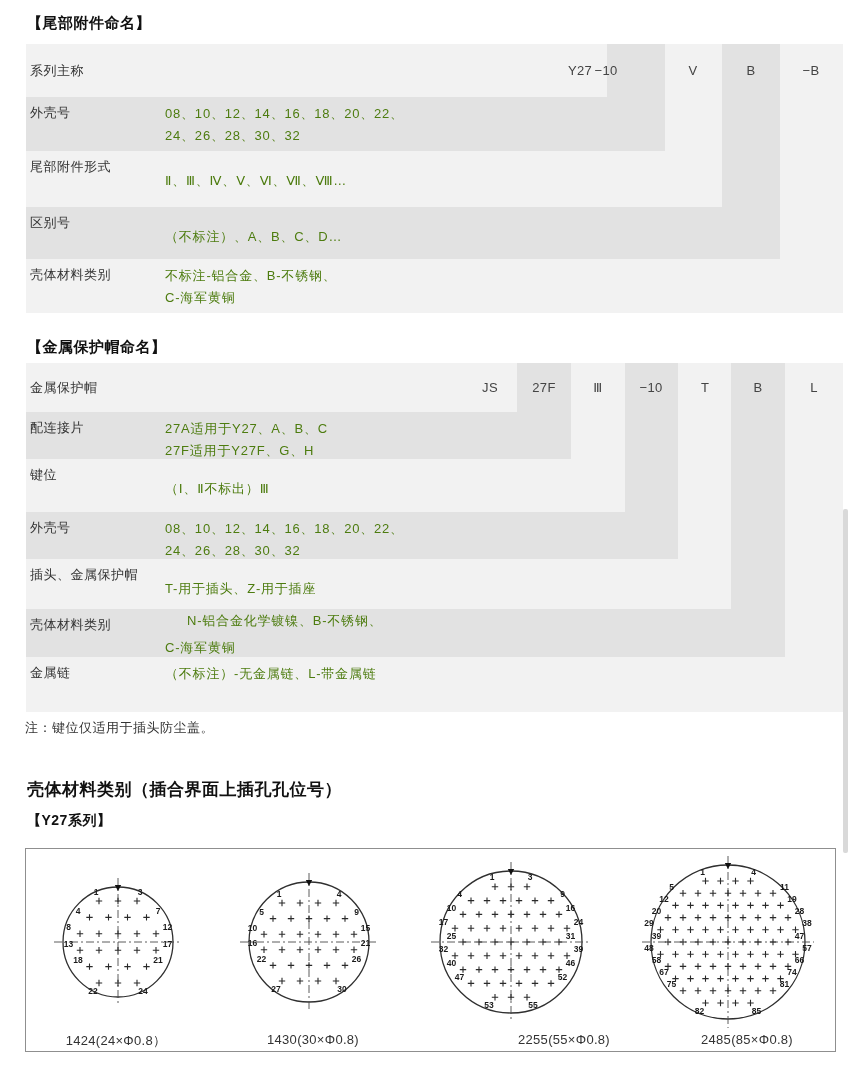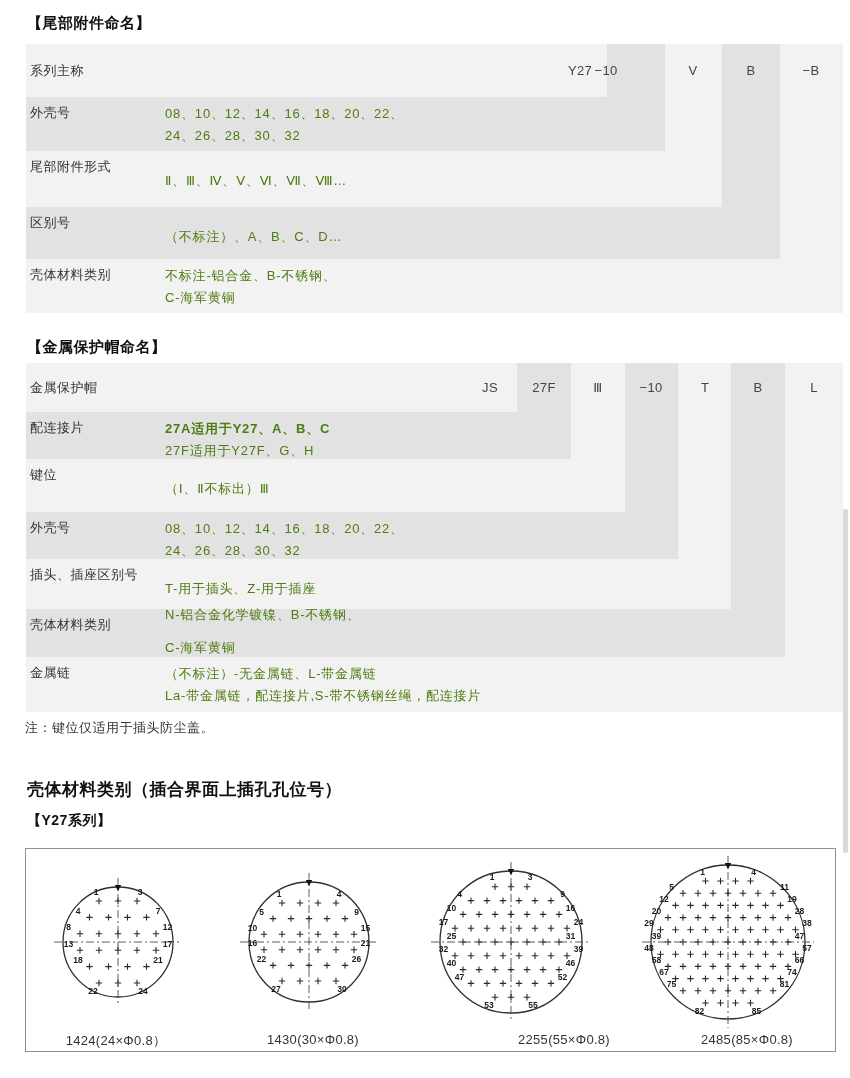--- a/index.html
+++ b/index.html
@@ -73,40 +73,39 @@
       <div class="tcol" style="left: 491px; top: 0px; width: 54px; height: 96px; background: rgb(226, 226, 226);"></div>
       <div class="tcol" style="left: 545px; top: 0px; width: 54px; height: 149px; background: rgb(242, 242, 242);"></div>
       <div class="tcol" style="left: 599px; top: 0px; width: 53px; height: 196px; background: rgb(226, 226, 226);"></div>
       <div class="tcol" style="left: 652px; top: 0px; width: 53px; height: 246px; background: rgb(242, 242, 242);"></div>
       <div class="tcol" style="left: 705px; top: 0px; width: 54px; height: 294px; background: rgb(226, 226, 226);"></div>
       <div class="tcol" style="left: 759px; top: 0px; width: 58px; height: 349px; background: rgb(242, 242, 242);"></div>
       <div class="trow" style="left: 0px; top: 0px; width: 491px; height: 49px; background: rgb(242, 242, 242);"></div>
       <div class="tlabel" style="top: 16px;">金属保护帽</div>
       <div class="trow" style="left: 0px; top: 49px; width: 545px; height: 47px; background: rgb(226, 226, 226);"></div>
       <div class="tlabel" style="top: 56px;">配连接片</div>
-      <div class="tvalue" style="top: 57px; font-weight: bold;">27A适用于Y27、A、B、C</div>
+      <div class="tvalue" style="top: 57px;">27A适用于Y27、A、B、C</div>
       <div class="tvalue" style="top: 79px;">27F适用于Y27F、G、H</div>
       <div class="trow" style="left: 0px; top: 96px; width: 599px; height: 53px; background: rgb(242, 242, 242);"></div>
       <div class="tlabel" style="top: 103px;">键位</div>
       <div class="tvalue" style="top: 117px;">（Ⅰ、Ⅱ不标出）Ⅲ</div>
       <div class="trow" style="left: 0px; top: 149px; width: 652px; height: 47px; background: rgb(226, 226, 226);"></div>
       <div class="tlabel" style="top: 156px;">外壳号</div>
       <div class="tvalue" style="top: 157px;">08、10、12、14、16、18、20、22、</div>
       <div class="tvalue" style="top: 179px;">24、26、28、30、32</div>
       <div class="trow" style="left: 0px; top: 196px; width: 705px; height: 50px; background: rgb(242, 242, 242);"></div>
-      <div class="tlabel" style="top: 203px;">插头、插座区别号</div>
+      <div class="tlabel" style="top: 203px;">插头、金属保护帽</div>
       <div class="tvalue" style="top: 217px;">T-用于插头、Z-用于插座</div>
       <div class="trow" style="left: 0px; top: 246px; width: 759px; height: 48px; background: rgb(226, 226, 226);"></div>
       <div class="tlabel" style="top: 253px;">壳体材料类别</div>
-      <div class="tvalue" style="top: 243px;">N-铝合金化学镀镍、B-不锈钢、</div>
+      <div class="tvalue" style="top: 249px; margin-left: 22px;">N-铝合金化学镀镍、B-不锈钢、</div>
       <div class="tvalue" style="top: 276px;">C-海军黄铜</div>
       <div class="trow" style="left: 0px; top: 294px; width: 817px; height: 55px; background: rgb(242, 242, 242);"></div>
       <div class="tlabel" style="top: 301px;">金属链</div>
       <div class="tvalue" style="top: 302px; text-align: right;">（不标注）-无金属链、L-带金属链</div>
-      <div class="tvalue" style="top: 324px;">La-带金属链，配连接片,S-带不锈钢丝绳，配连接片</div>
       <div class="tcode" style="left: 464px; top: 17px;">JS</div>
       <div class="tcode" style="left: 518px; top: 17px;">27F</div>
       <div class="tcode" style="left: 572px; top: 17px;">Ⅲ</div>
       <div class="tcode" style="left: 625px; top: 17px;">−10</div>
       <div class="tcode" style="left: 679px; top: 17px;">T</div>
       <div class="tcode" style="left: 732px; top: 17px;">B</div>
       <div class="tcode" style="left: 788px; top: 17px;">L</div>
     </div>
 
   <div id="note">注：键位仅适用于插头防尘盖。</div>

